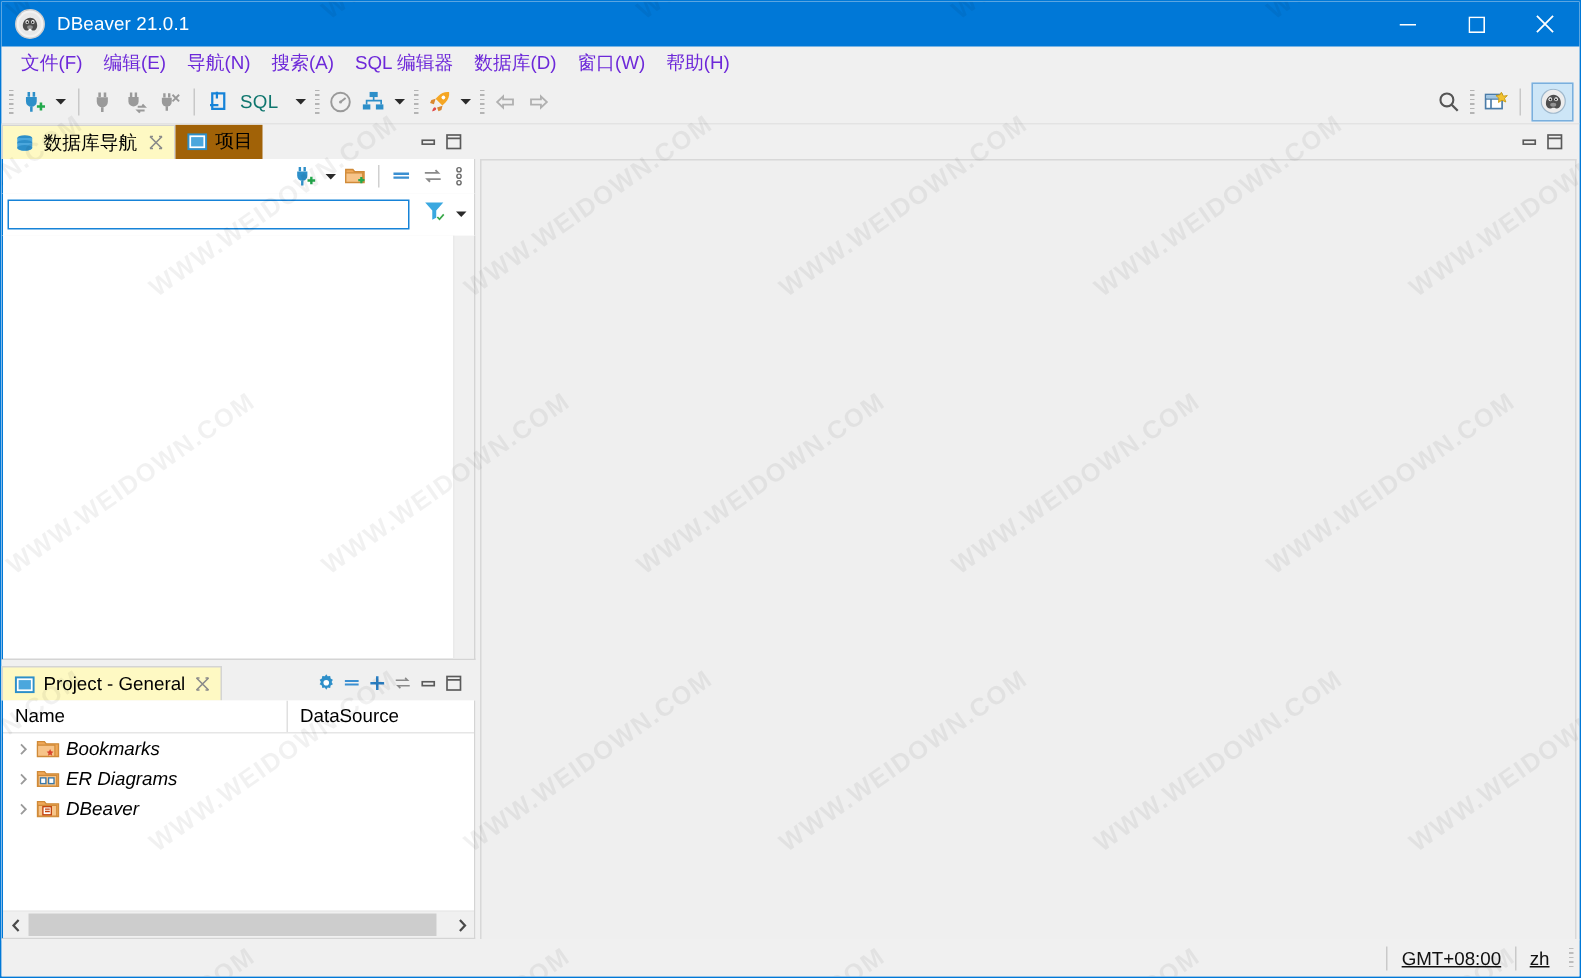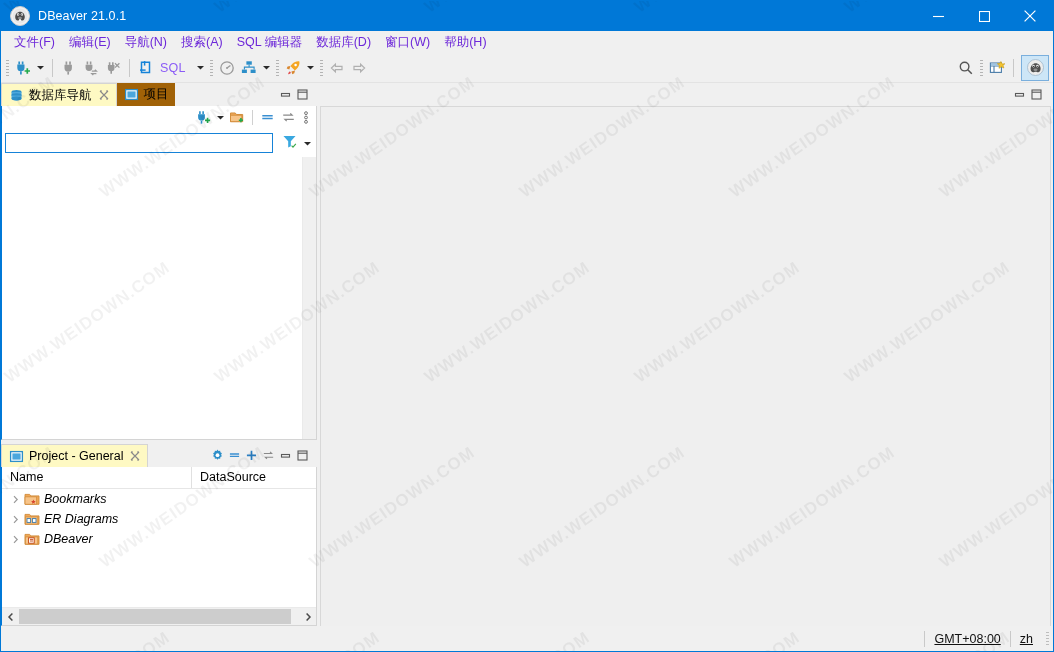--- a/index.html
+++ b/index.html
@@ -121,21 +121,21 @@
     width: 13px;
     height: 22px;
     display: flex;
     align-items: center;
     justify-content: center;
     flex: 0 0 auto;
   }
   .tb-spacer { flex: 1 1 auto; }
   .sqllabel {
     font-size: 12.5px;
-    color: #8b5cf6;
+    color: #0f766e;
     margin-left: 3px;
     letter-spacing: .2px;
   }
   .persp-btn {
     width: 26px;
     height: 24px;
     border: 1px solid #7aafdd;
     background: #cde6f7;
     display: flex;
     align-items: center;

